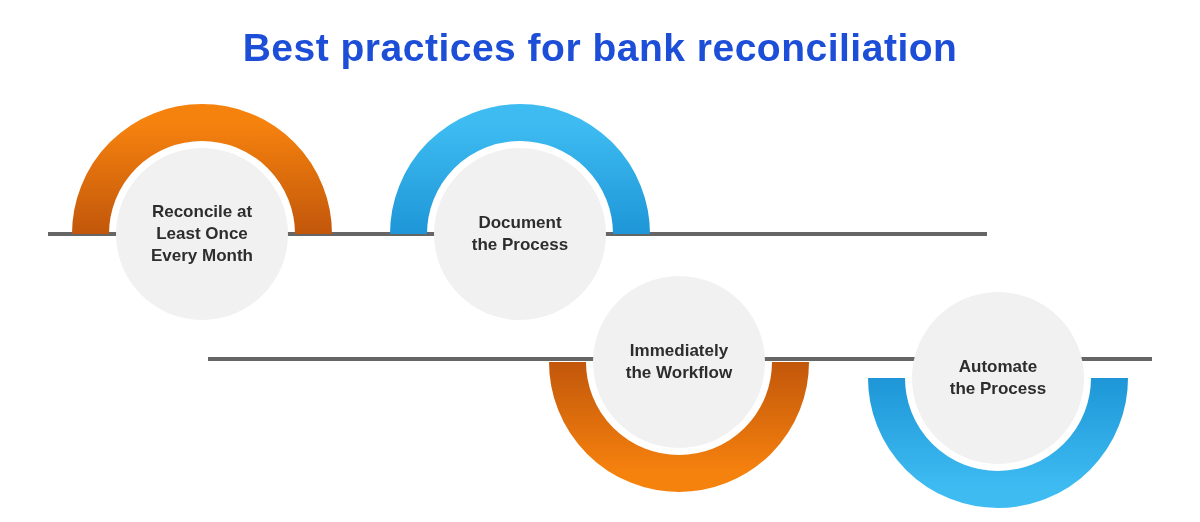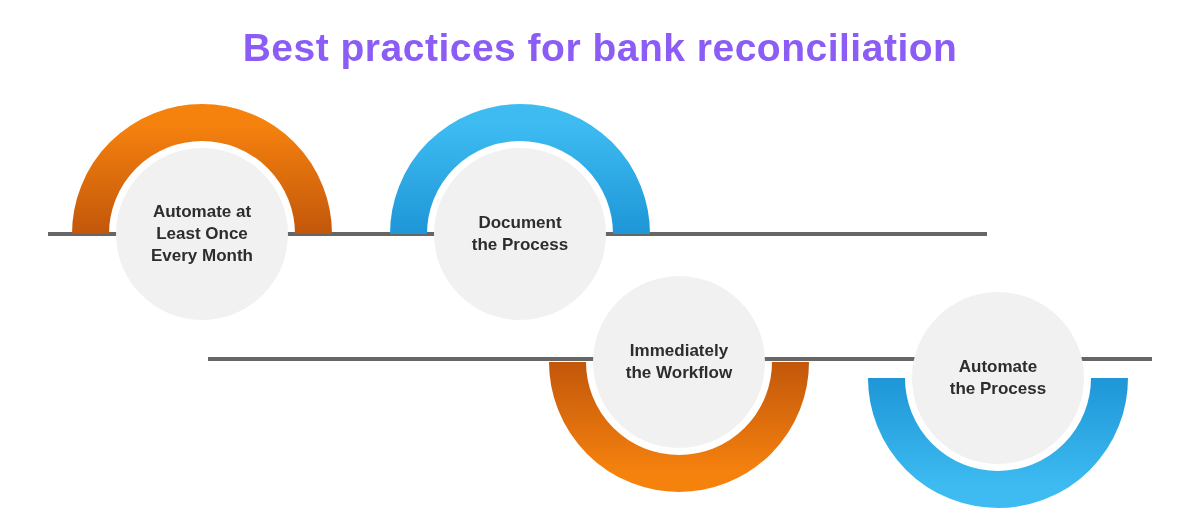--- a/index.html
+++ b/index.html
@@ -10,21 +10,21 @@
     overflow:hidden;
     font-family:"Liberation Sans","DejaVu Sans",sans-serif;
   }
   .title{
     position:absolute;
     left:0;top:26px;width:1200px;
     text-align:center;
     font-size:39px;
     font-weight:700;
     letter-spacing:0.5px;
-    color:#8b5cf6;
+    color:#1d4ed8;
   }
   .connector{
     position:absolute;
     height:4px;
     background:#666666;
     z-index:2;
   }
   .connector.top{left:48px;top:232px;width:939px;}
   .connector.bottom{left:208px;top:357px;width:944px;}
   .node{
@@ -79,21 +79,21 @@
     <svg class="arc dome" viewBox="0 0 260 130">
       <defs>
         <linearGradient id="g1" x1="0" y1="0" x2="0" y2="1">
           <stop offset="0" stop-color="#f6820e"></stop>
             <stop offset="1" stop-color="#c2570b"></stop>
         </linearGradient>
       </defs>
       <path d="M 18.5 130 A 111.5 111.5 0 0 1 241.5 130" fill="none" stroke="url(#g1)" stroke-width="37"></path>
     </svg>
     <div class="circle">
-      <div class="label">Automate at
+      <div class="label">Reconcile at
 Least Once
 Every Month</div>
     </div>
   </div>
 
   <div class="node node-2">
     <svg class="arc dome" viewBox="0 0 260 130">
       <defs>
         <linearGradient id="g2" x1="0" y1="0" x2="0" y2="1">
           <stop offset="0" stop-color="#3ebcf2"></stop>

